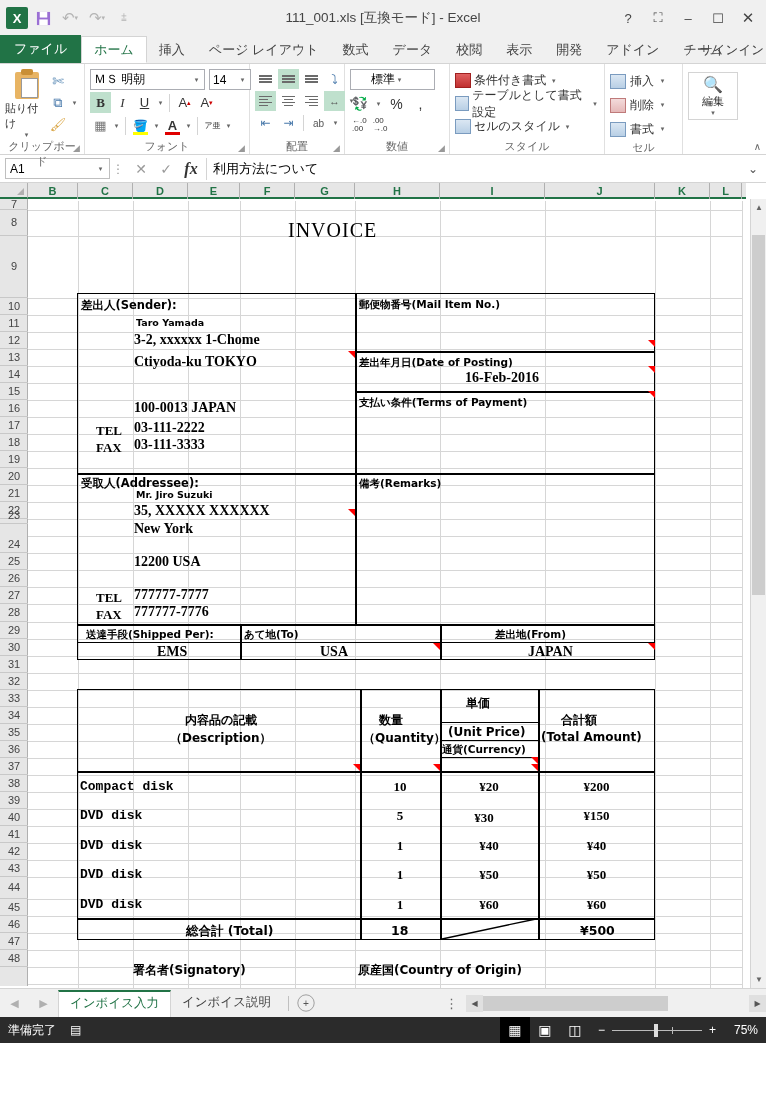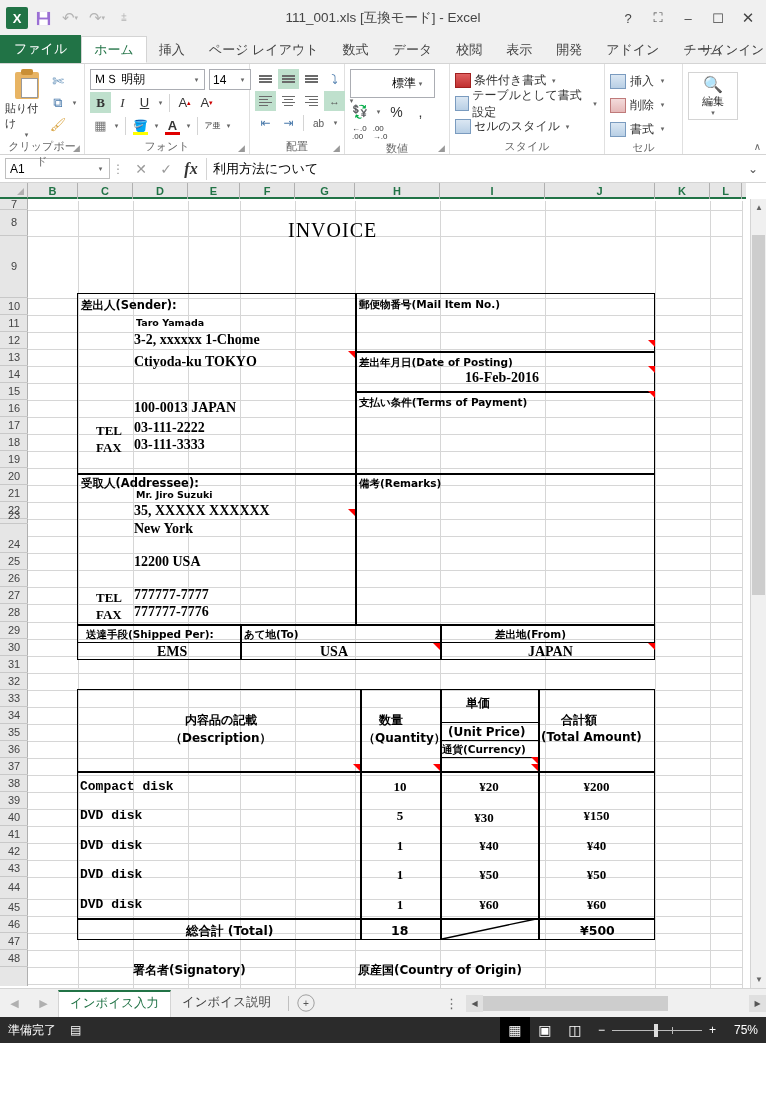--- a/index.html
+++ b/index.html
@@ -47,22 +47,22 @@
   .caret { font-size:7px; color:#666; width:9px; text-align:center;}
   .fontname { width:115px; height:21px; border:1px solid #abadb3; font-size:12px; padding:1px 3px;
               display:flex; align-items:center; justify-content:space-between; background:#fff;}
   .fontsize { width:42px; height:21px; border:1px solid #abadb3; font-size:12px; padding:1px 3px;
               display:flex; align-items:center; justify-content:space-between; background:#fff; margin-left:4px;}
   .fbtn { width:21px; height:21px; display:flex; align-items:center; justify-content:center;
           font-size:13px; color:#333;}
   .fbtn.on { background:#bfe0cd; }
   .alignbtn { width:21px; height:20px; display:flex; align-items:center; justify-content:center; color:#555;}
   .alignbtn.on { background:#bfe0cd; }
-  .numfmt { width:85px; height:29px; border:1px solid #abadb3; font-size:12px; padding:1px 9px;
-            display:flex; align-items:center; justify-content:flex-end; background:#fff;}
+  .numfmt { width:85px; height:21px; border:1px solid #abadb3; font-size:12px; padding:1px 20px;
+            display:flex; align-items:center; justify-content:flex-start; background:#fff;}
   .stylerow { display:flex; align-items:center; height:21px; font-size:12px; color:#333; gap:3px;}
   .stylesq { width:16px; height:15px; border:1px solid #7a9bbf; background:linear-gradient(#dbe7f3,#b8cfe5);}
   .cellrow { display:flex; align-items:center; height:22px; font-size:12px; color:#333; gap:4px;}
   .ribcollapse { position:absolute; right:5px; bottom:2px; font-size:10px; color:#666;}
   .bars-icon { display:inline-flex; flex-direction:column; gap:1.5px; }
   .bars-icon i { display:block; height:1.5px; background:#6b6b6b; }
   
   .fbar { height:28px; display:flex; align-items:center; background:#fff; border-bottom:1px solid #d4d4d4; padding:0 2px;}
   .namebox { width:105px; height:21px; border:1px solid #bfbfbf; background:#fff; font-size:12px;
              display:flex; align-items:center; justify-content:space-between; padding:0 4px; margin-left:3px;}

